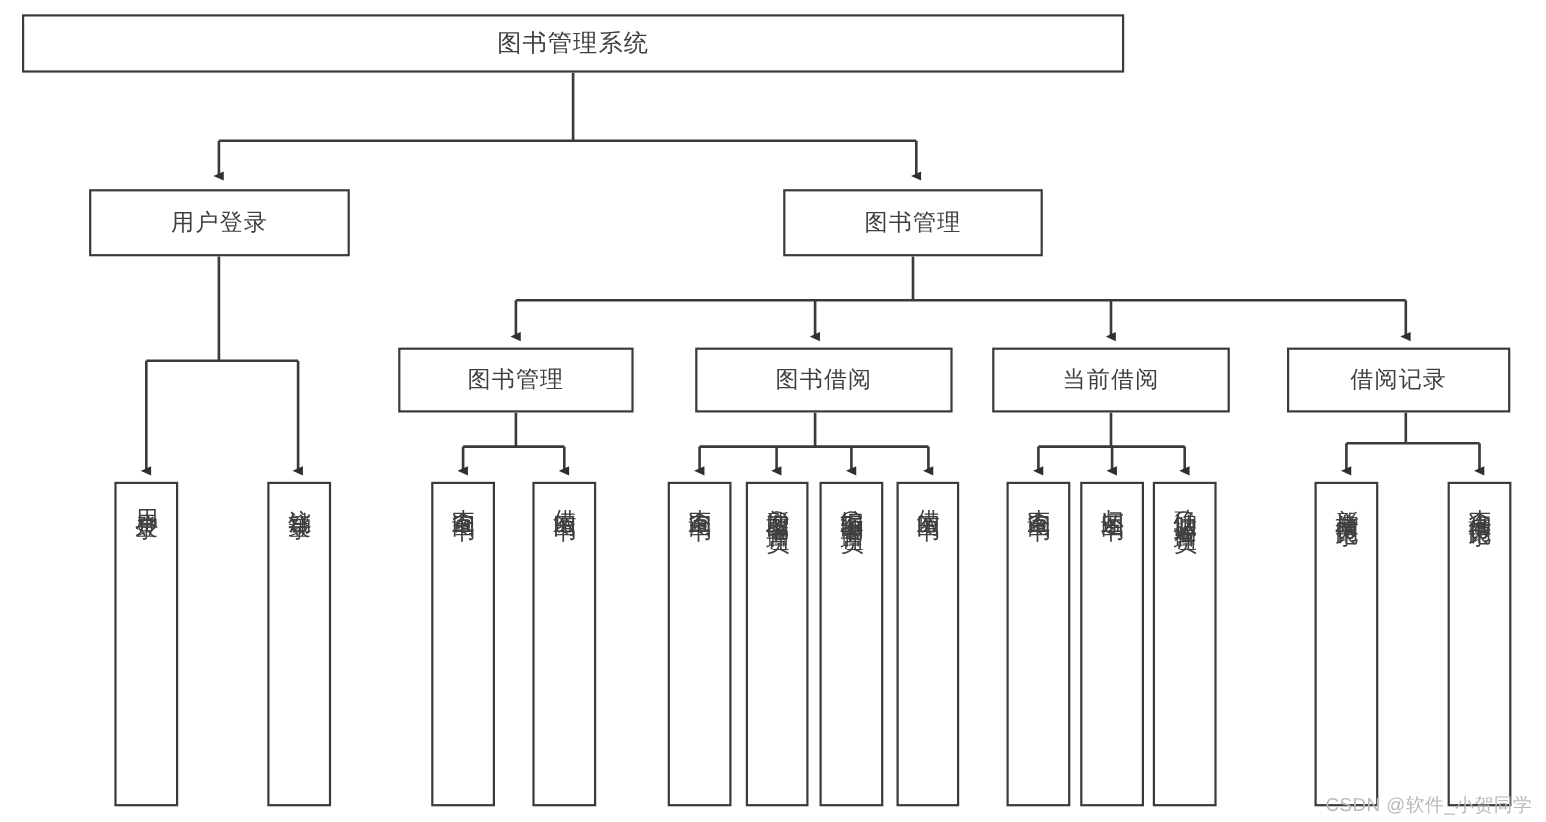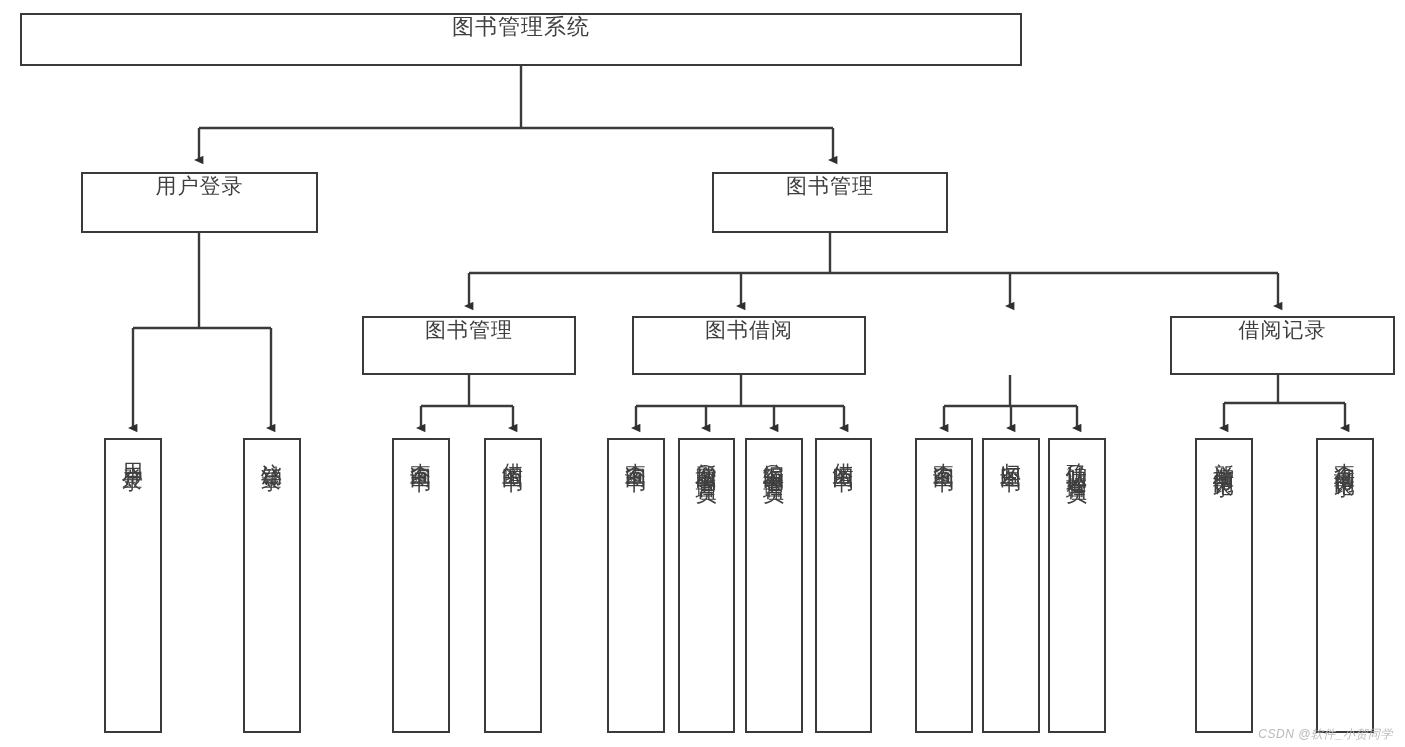--- a/index.html
+++ b/index.html
@@ -16,21 +16,21 @@
     height: 747px;
     background: #ffffff;
     overflow: hidden;
   }
   .node {
     position: absolute;
     box-sizing: border-box;
     border: 2px solid #3a3a3a;
     background: #ffffff;
     display: flex;
-    align-items: flex-start;
+    align-items: center;
     justify-content: center;
     color: #3f3f3f;
     z-index: 3;
   }
   .node.horiz {
     font-size: 21px;
     letter-spacing: 1px;
     line-height: 1.1;
   }
   .node.horiz .label {
@@ -57,26 +57,25 @@
     top: 0;
     width: 1405px;
     height: 747px;
     z-index: 1;
     pointer-events: none;
   }
   .watermark {
     position: absolute;
     right: 12px;
     bottom: 4px;
-    font-size: 12px;
+    font-size: 17px;
     color: #b9b9b9;
     letter-spacing: 0.5px;
     white-space: nowrap;
     z-index: 5;
-    font-style: italic;
   }
 </style>
 </head>
 <body>
 
 <div id="canvas">
 
   <svg class="links" viewBox="0 0 1405 747">
     <defs>
       <marker id="arrow" markerWidth="10" markerHeight="10" refX="4.2" refY="5" orient="auto" markerUnits="userSpaceOnUse">
@@ -137,21 +136,24 @@
   <div class="node horiz" style="left:712px; top:172px; width:236px; height:61px;">
     <span class="label">图书管理</span>
   </div>
 
   <div class="node horiz" style="left:362px; top:316px; width:214px; height:59px;">
     <span class="label">图书管理</span>
   </div>
   <div class="node horiz" style="left:632px; top:316px; width:234px; height:59px;">
     <span class="label">图书借阅</span>
   </div>
-  <div class="node horiz" style="left:1170px; top:316px; width:225px; height:59px;">
+  <div class="node horiz" style="left:902px; top:316px; width:216px; height:59px;">
+    <span class="label">当前借阅</span>
+  </div>
+  <div class="node horiz" style="left:1170px; top:316px; width:203px; height:59px;">
     <span class="label">借阅记录</span>
   </div>
 
   <div class="node vert" style="left:104px; top:438px; width:58px; height:295px;">
     <span class="label">用户登录</span>
   </div>
   <div class="node vert" style="left:243px; top:438px; width:58px; height:295px;">
     <span class="label">注销登录</span>
   </div>
 

